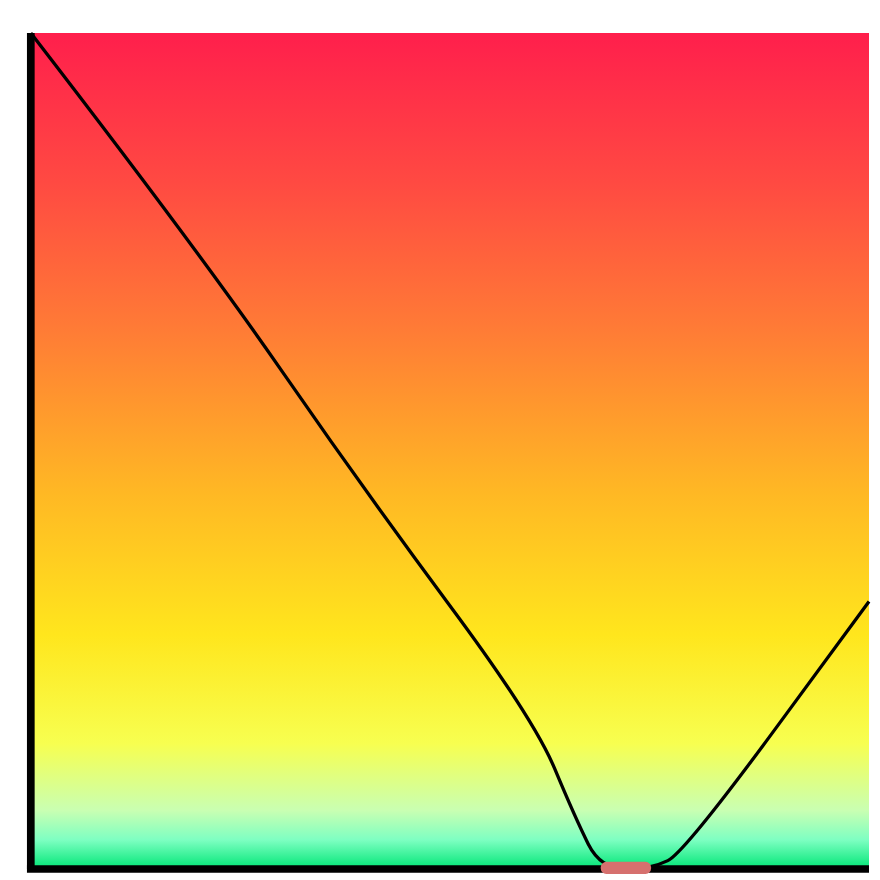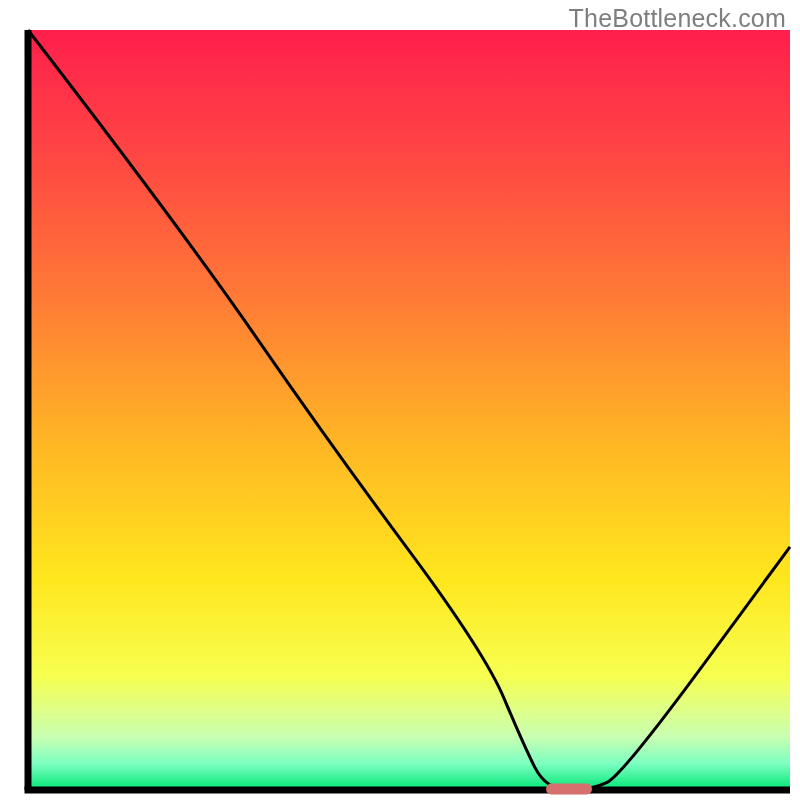--- a/index.html
+++ b/index.html
@@ -30,21 +30,20 @@
     top: 0;
     left: 0;
     width: 800px;
     height: 800px;
   }
 </style>
 </head>
 <body>
 <div class="container">
 
-<div class="watermark">TheBottleneck.com</div>
 
 <svg class="chart" viewBox="0 0 800 800" preserveAspectRatio="none">
   <defs>
     <linearGradient id="bg-grad" x1="0" y1="0" x2="0" y2="1">
 
     <stop offset="0%" stop-color="#ff1f4c"></stop>
           <stop offset="18%" stop-color="#ff4a42"></stop>
           <stop offset="35%" stop-color="#ff7a36"></stop>
           <stop offset="55.00000000000001%" stop-color="#ffb824"></stop>
           <stop offset="72%" stop-color="#ffe61d"></stop>

